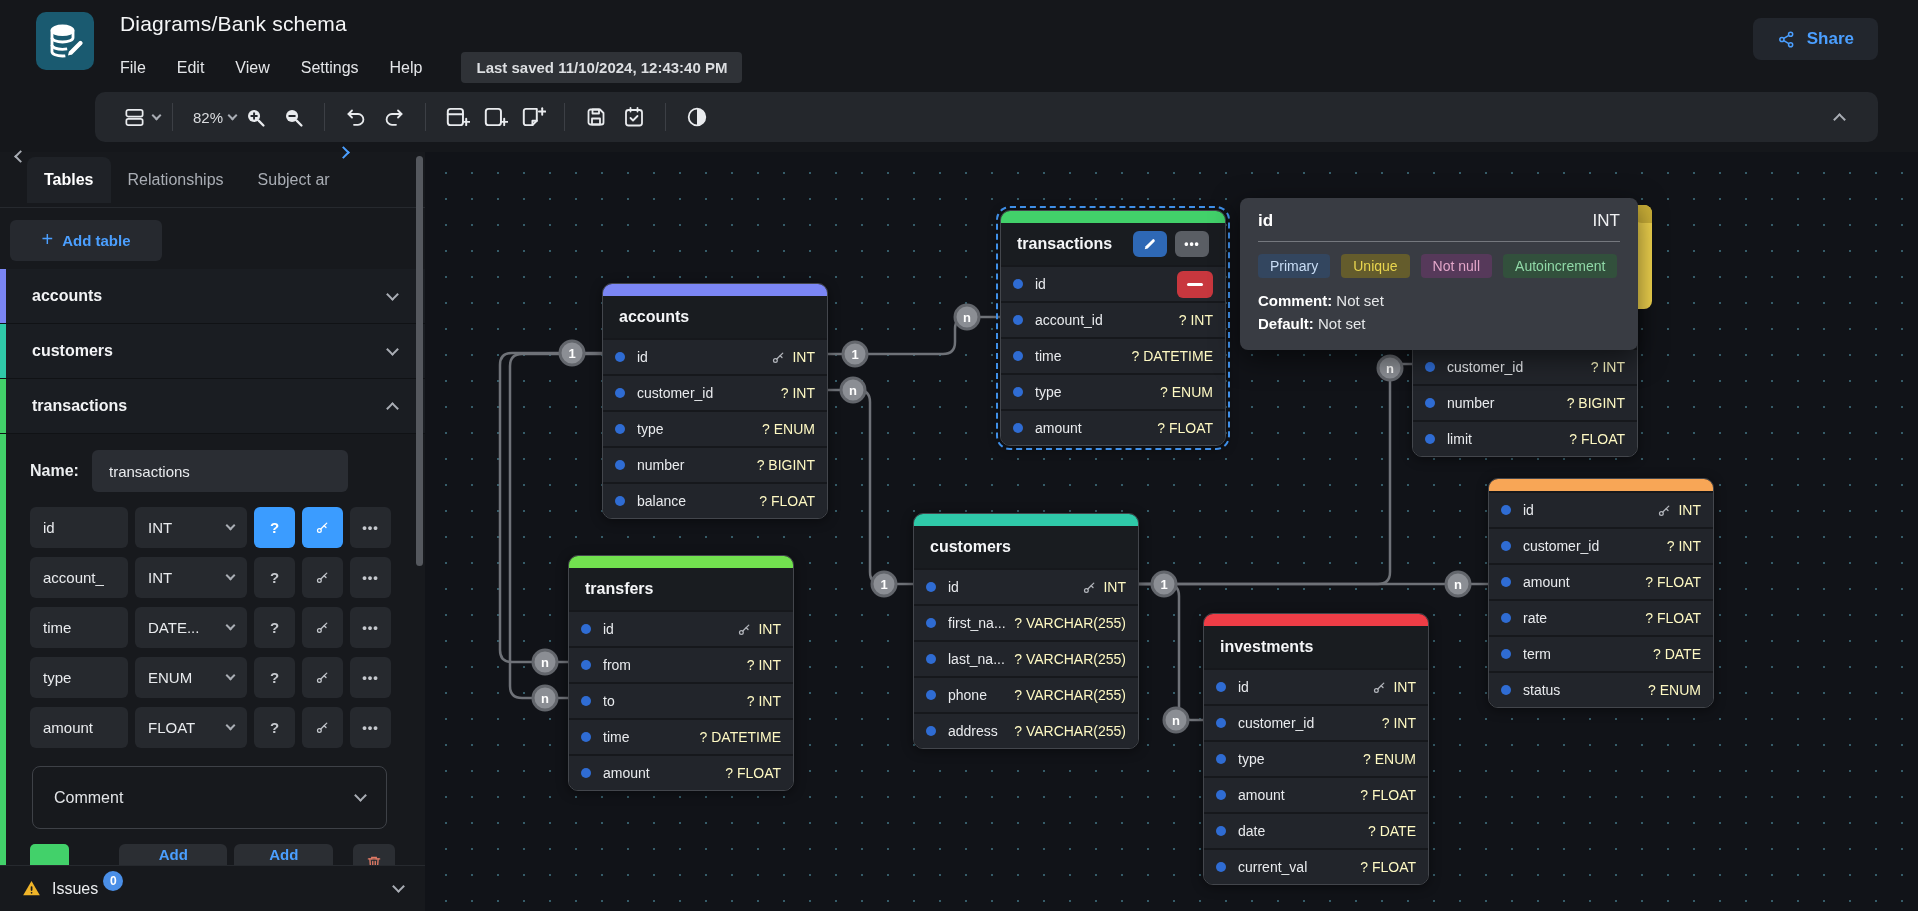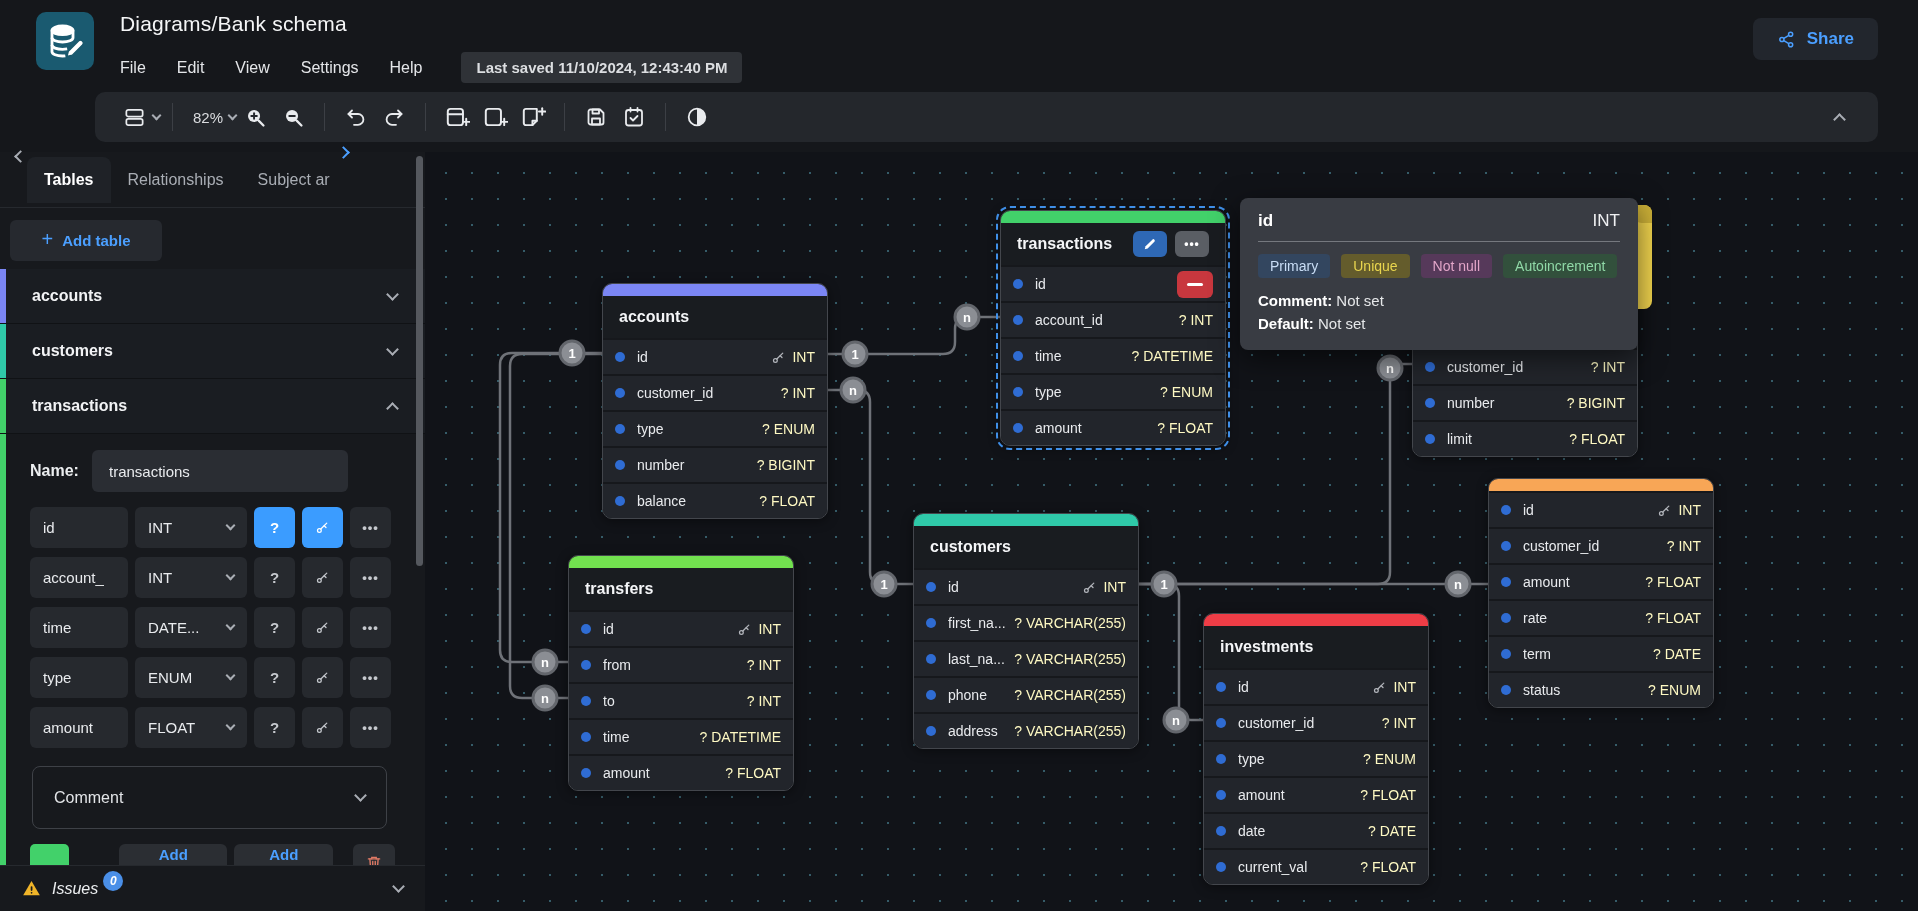--- a/index.html
+++ b/index.html
@@ -70,21 +70,21 @@
   .f-more { letter-spacing:1px; font-size:13px; }
   .comment-box { margin:18px 38px 0 32px; border:1px solid #3e4147; border-radius:8px; height:63px; display:flex; align-items:center; justify-content:space-between; padding:0 21px; font-size:16px; color:#e3e5e8; }
   .editor-actions { display:flex; align-items:center; margin:15px 30px 0 30px; }
   .color-swatch { width:40px; height:38px; border-radius:5px; }
   .act-btn { height:38px; background:#2b2e33; border:none; border-radius:6px; color:#4b9fff; font-weight:bold; font-size:15px; font-family:inherit; padding:0 18px; }
   .act-index { margin-left:50px; }
   .act-field { margin-left:7px; }
   .trash-btn { width:42px; height:38px; background:#2b2e33; border:none; border-radius:6px; margin-left:20px; display:flex; align-items:center; justify-content:center; }
   .trash-btn svg { stroke:#e07a65; fill:none; stroke-width:1.8; stroke-linecap:round; }
 
-  .issues-bar { position:absolute; left:0; right:0; bottom:0; height:46px; border-top:1px solid #26292e; display:flex; align-items:center; padding:0 22px; background:#17191d; z-index:6;font-style:italic; }
+  .issues-bar { position:absolute; left:0; right:0; bottom:0; height:46px; border-top:1px solid #26292e; display:flex; align-items:center; padding:0 22px; background:#17191d; z-index:6; }
   .issues-label { margin-left:11px; font-size:16px; color:#eceef0; }
   .issues-count { margin:-16px 0 0 5px; width:20px; height:20px; border-radius:50%; background:#4a8fe8; color:#fff; font-size:12px; font-weight:bold; display:flex; align-items:center; justify-content:center; }
   .issues-chev { margin-left:auto; }
   .side-scrollbar { position:absolute; right:2px; top:4px; width:7px; height:410px; background:#55585e; border-radius:4px; z-index:5; }
 
   
   .canvas { flex:1; position:relative; overflow:hidden; background-color:#111318;
     background-image:radial-gradient(rgba(99,182,203,.45) 1.3px, transparent 1.5px);
     background-size:26px 26px; background-position:8px 8px; }
   .rel-svg { position:absolute; left:0; top:0; z-index:1; }

